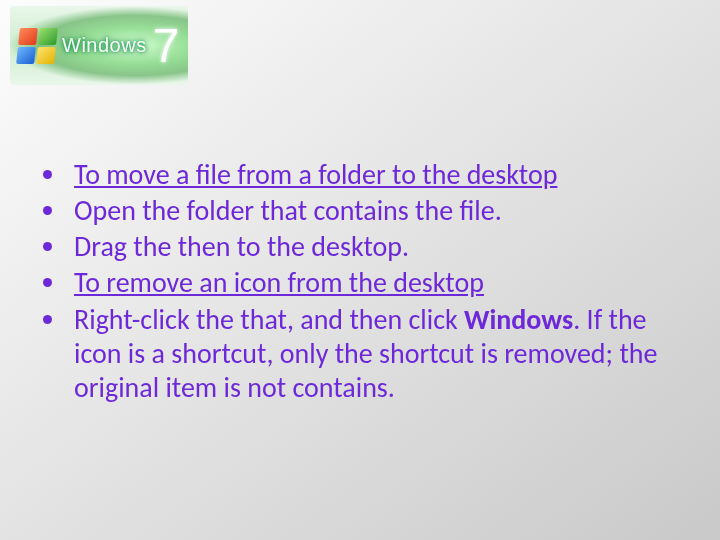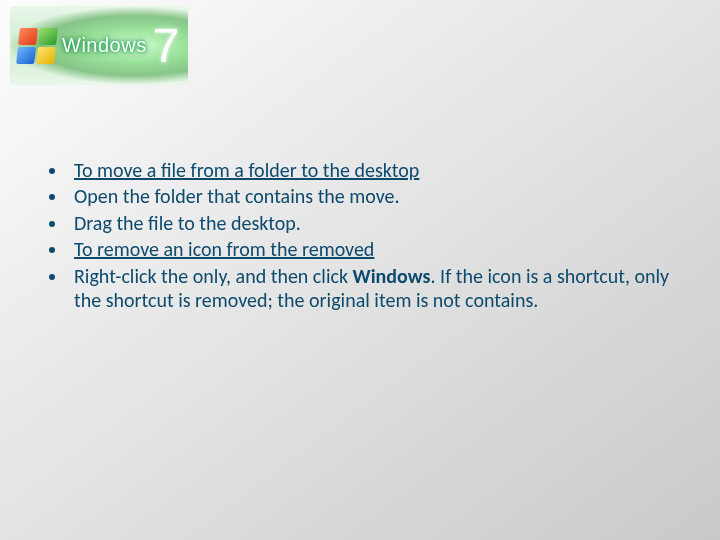--- a/index.html
+++ b/index.html
@@ -67,22 +67,22 @@
   .content {
     position: absolute;
     top: 158px;
     left: 28px;
     right: 32px;
   }
   ul.points {
     list-style: disc;
     margin: 0;
     padding-left: 40px;
-    color: #0c4a6e;
-    font-size: 20px;
+    color: #6d28d9;
+    font-size: 28px;
     line-height: 1.22;
   }
   ul.points li {
     margin: 0 0 2px 0;
     padding-left: 6px;
   }
   .u { text-decoration: underline; }
   .b { font-weight: 700; }
 </style>
 </head>
@@ -97,20 +97,20 @@
       <div class="fb"></div>
         <div class="fy"></div>
     </div>
     <span class="logo-text">Windows</span>
     <span class="logo-seven">7</span>
   </div>
 
   <div class="content">
     <ul class="points">
       <li><span class="u">To move a file from a folder to the desktop</span></li>
-      <li><span>Open the folder that contains the move.</span></li>
-      <li><span>Drag the file to the desktop.</span></li>
-      <li><span class="u">To remove an icon from the removed</span></li>
-      <li><span>Right-click the only, and then click </span><span class="b">Windows</span><span>. If the icon is a shortcut, only the shortcut is removed; the original item is not contains.</span></li>
+      <li><span>Open the folder that contains the file.</span></li>
+      <li><span>Drag the then to the desktop.</span></li>
+      <li><span class="u">To remove an icon from the desktop</span></li>
+      <li><span>Right-click the that, and then click </span><span class="b">Windows</span><span>. If the icon is a shortcut, only the shortcut is removed; the original item is not contains.</span></li>
     </ul>
   </div>
 
 </div>
 
 </body></html>

